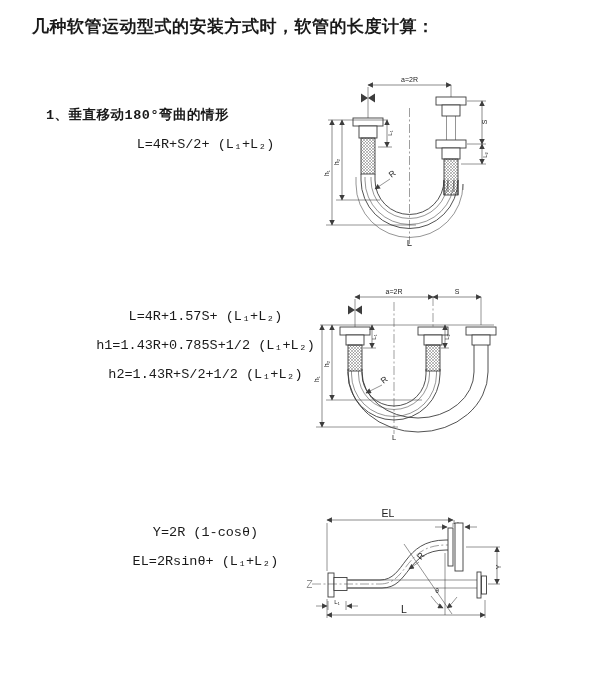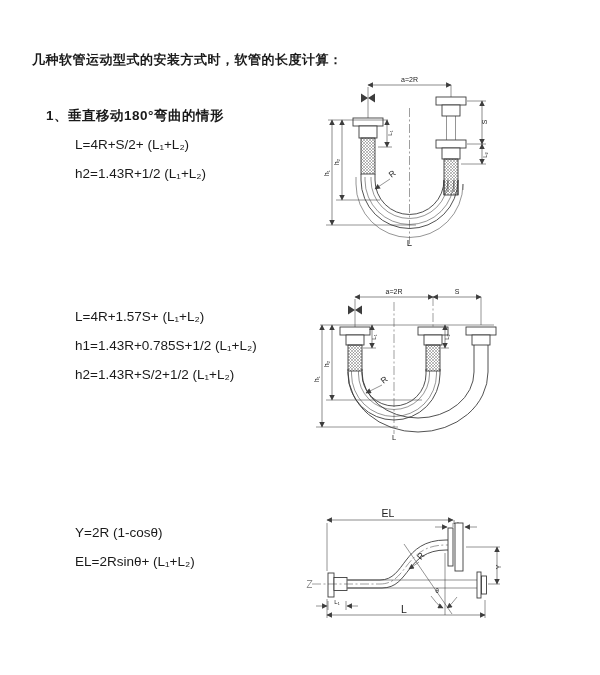--- a/index.html
+++ b/index.html
@@ -7,52 +7,50 @@
     width:600px;height:675px;
     background:#ffffff;
     font-family:"Liberation Sans", sans-serif;
     color:#1a1a1a;
     position:relative;
     overflow:hidden;
   }
   .page{position:absolute;inset:0;background:#fff;}
   .title{
     position:absolute;left:32px;top:15px;
-    font-size:13px;font-weight:bold;letter-spacing:0.5px;
+    font-size:17px;font-weight:bold;letter-spacing:0.5px;
     white-space:nowrap;
-    margin-top:36px;
-  }
-  .sec{position:absolute;left:46px;width:290px;}
+  }
+  .sec{position:absolute;left:46px;width:290px;font-family:Liberation Mono, monospace;}
   .heading{
     font-size:13.5px;font-weight:bold;letter-spacing:0.5px;
     line-height:29px;height:29px;white-space:nowrap;
   }
   .formula{
     font-size:13.5px;font-weight:normal;
-    line-height:29px;height:29px;padding-left:29px;white-space:nowrap;
+    line-height:29px;height:29px;padding-left:29px;white-space:nowrap;text-align:center;
   }
   .diag{position:absolute;}
   svg text{fill:#222;font-family:"Liberation Sans",sans-serif;}
   .draw{stroke:#3d3d3d;stroke-width:0.9;fill:none;}
   .thin{stroke:#3d3d3d;stroke-width:0.55;fill:none;}
   .dim{stroke:#3d3d3d;stroke-width:0.6;fill:none;}
   .cl{stroke:#3d3d3d;stroke-width:0.5;fill:none;stroke-dasharray:9 2.5 2 2.5;}
   .part{fill:#ffffff;stroke:#3d3d3d;stroke-width:0.9;}
 </style>
 </head>
 <body>
 
 <div class="page">
 
   <div class="title">几种软管运动型式的安装方式时，软管的长度计算：</div>
 
   <section class="sec" style="top:101px">
     <div class="heading">1、垂直移动180°弯曲的情形</div>
     <div class="formula">L=4R+S/2+ (L₁+L₂)</div>
-    <div class="formula">h2=1.43R+1/2 (L₁+L₂)</div>
   </section>
 
   <section class="sec" style="top:302px">
     <div class="formula">L=4R+1.57S+ (L₁+L₂)</div>
     <div class="formula">h1=1.43R+0.785S+1/2 (L₁+L₂)</div>
     <div class="formula">h2=1.43R+S/2+1/2 (L₁+L₂)</div>
   </section>
 
   <section class="sec" style="top:518px">
     <div class="formula">Y=2R (1-cosθ)</div>

